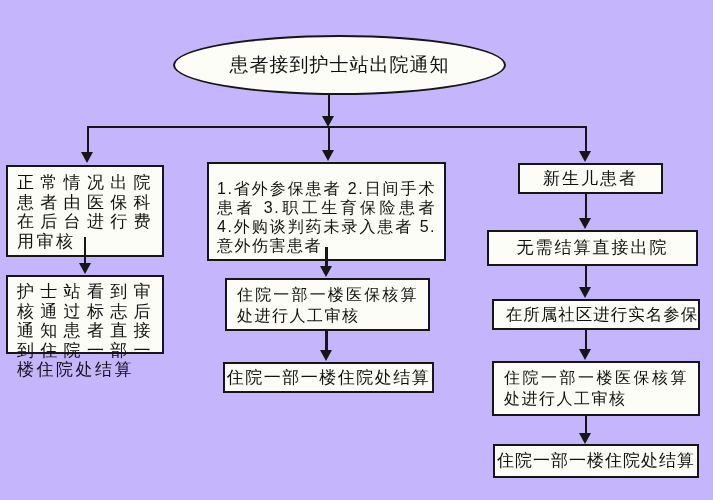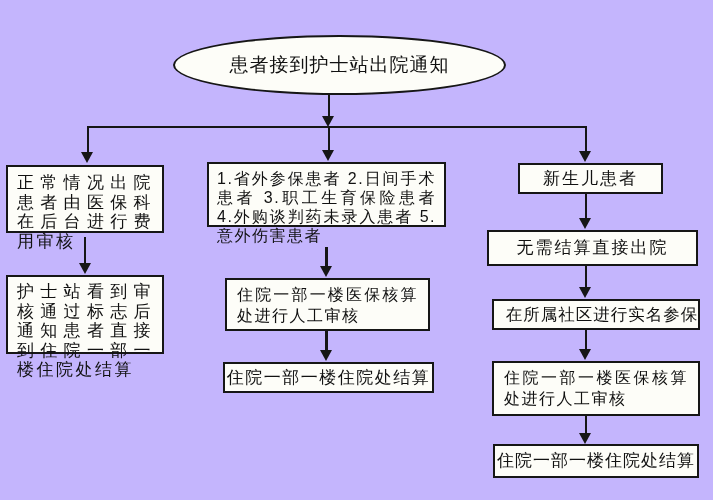--- a/index.html
+++ b/index.html
@@ -49,23 +49,23 @@
   }
   .vline{position:absolute;width:2.5px;background:#161616;}
   .hline{position:absolute;height:2.5px;background:#161616;}
   .arrowhead{
     position:absolute;width:0;height:0;
     border-left:6.5px solid transparent;
     border-right:6.5px solid transparent;
     border-top:11px solid #161616;
   }
   
-  #n-l1{left:6px;top:165px;width:158px;height:68px;letter-spacing:2.5px;}
+  #n-l1{left:6px;top:165px;width:158px;height:92px;letter-spacing:2.5px;}
   #n-l2{left:6px;top:275px;width:158px;height:79px;letter-spacing:2.5px;padding-top:5px;}
-  #n-m1{left:207px;top:162px;width:239px;height:65px;font-size:16px;line-height:19px;letter-spacing:1.5px;padding:5px 8px;}
+  #n-m1{left:207px;top:162px;width:239px;height:99px;font-size:16px;line-height:19px;letter-spacing:1.5px;padding:15px 8px;}
   #n-m2{left:225px;top:278px;width:205px;height:53px;font-size:16px;line-height:21px;letter-spacing:1.5px;padding:4px 10px;}
   #n-m3{left:223px;top:362px;width:211px;height:31px;font-size:17px;letter-spacing:1.5px;}
   #n-r1{left:518px;top:163px;width:145px;height:31px;}
   #n-r2{left:487px;top:230px;width:211px;height:36px;}
   #n-r3{left:492px;top:299px;width:208px;height:31px;font-size:16.5px;letter-spacing:1px;padding-left:12px;}
   #n-r4{left:492px;top:361px;width:208px;height:55px;font-size:16px;line-height:21px;letter-spacing:1.5px;padding:4px 10px;}
   #n-r5{left:493px;top:444px;width:206px;height:34px;letter-spacing:1px;}
 </style>
 </head>
 <body>

